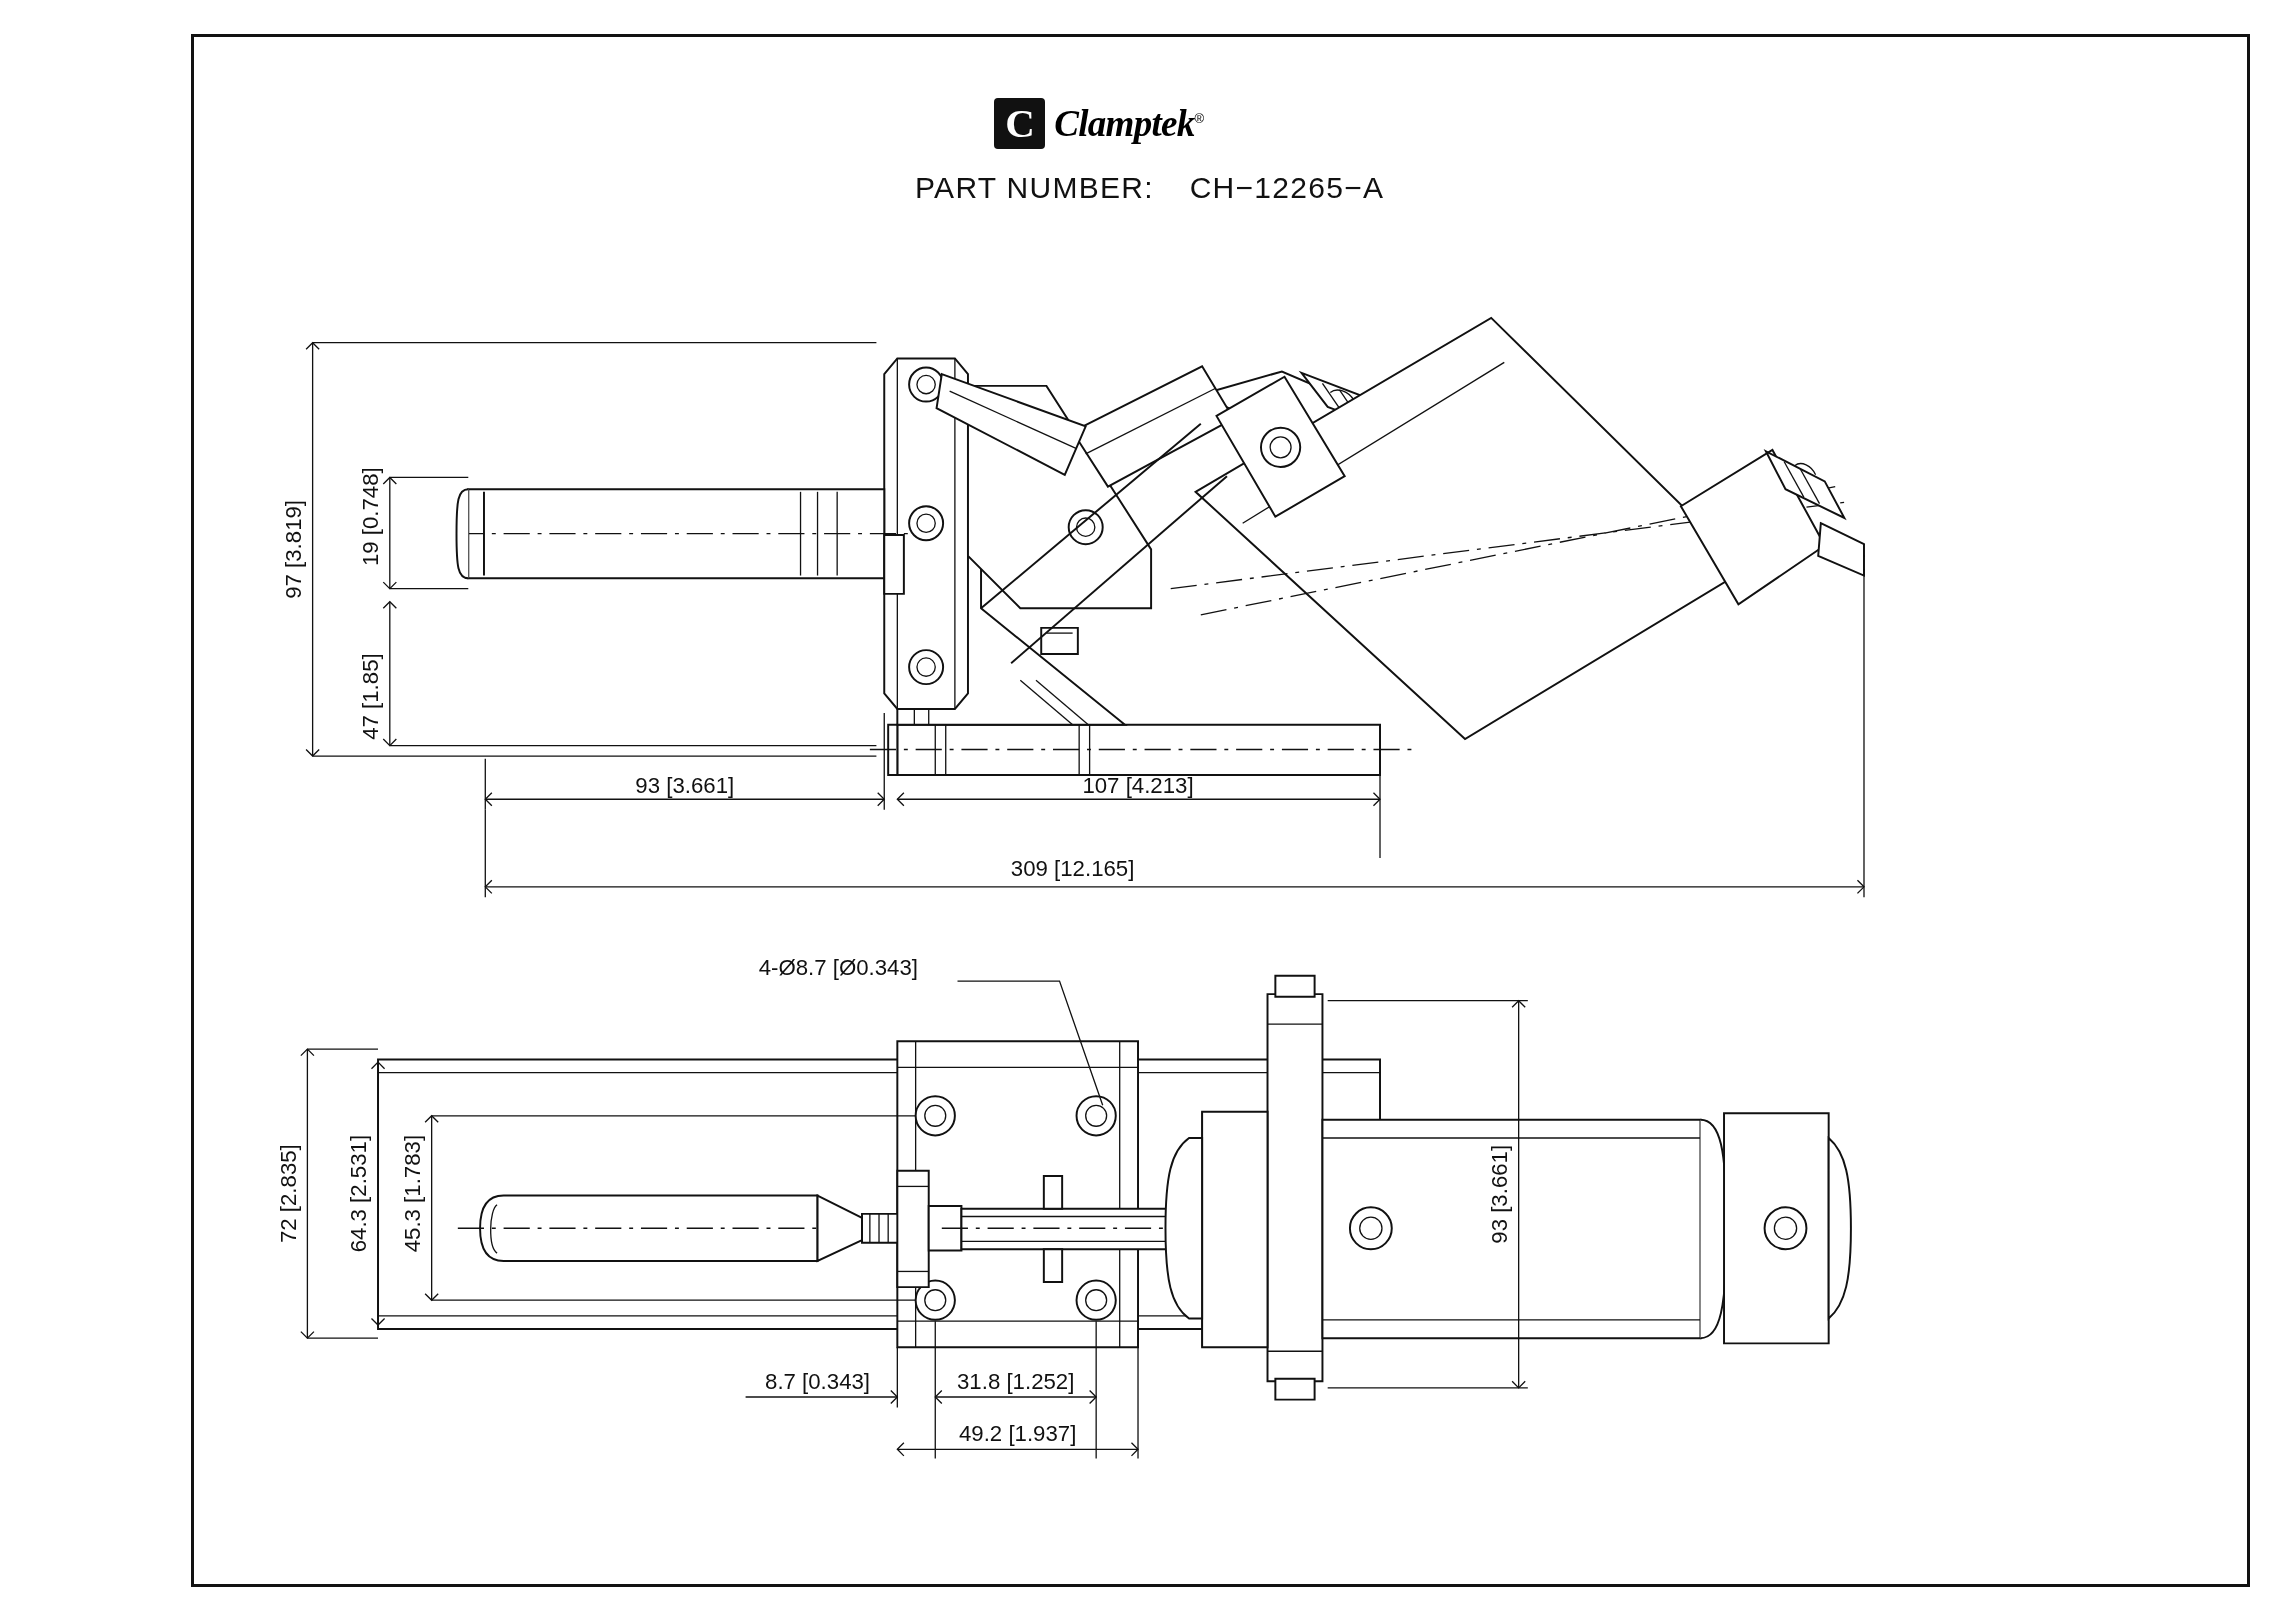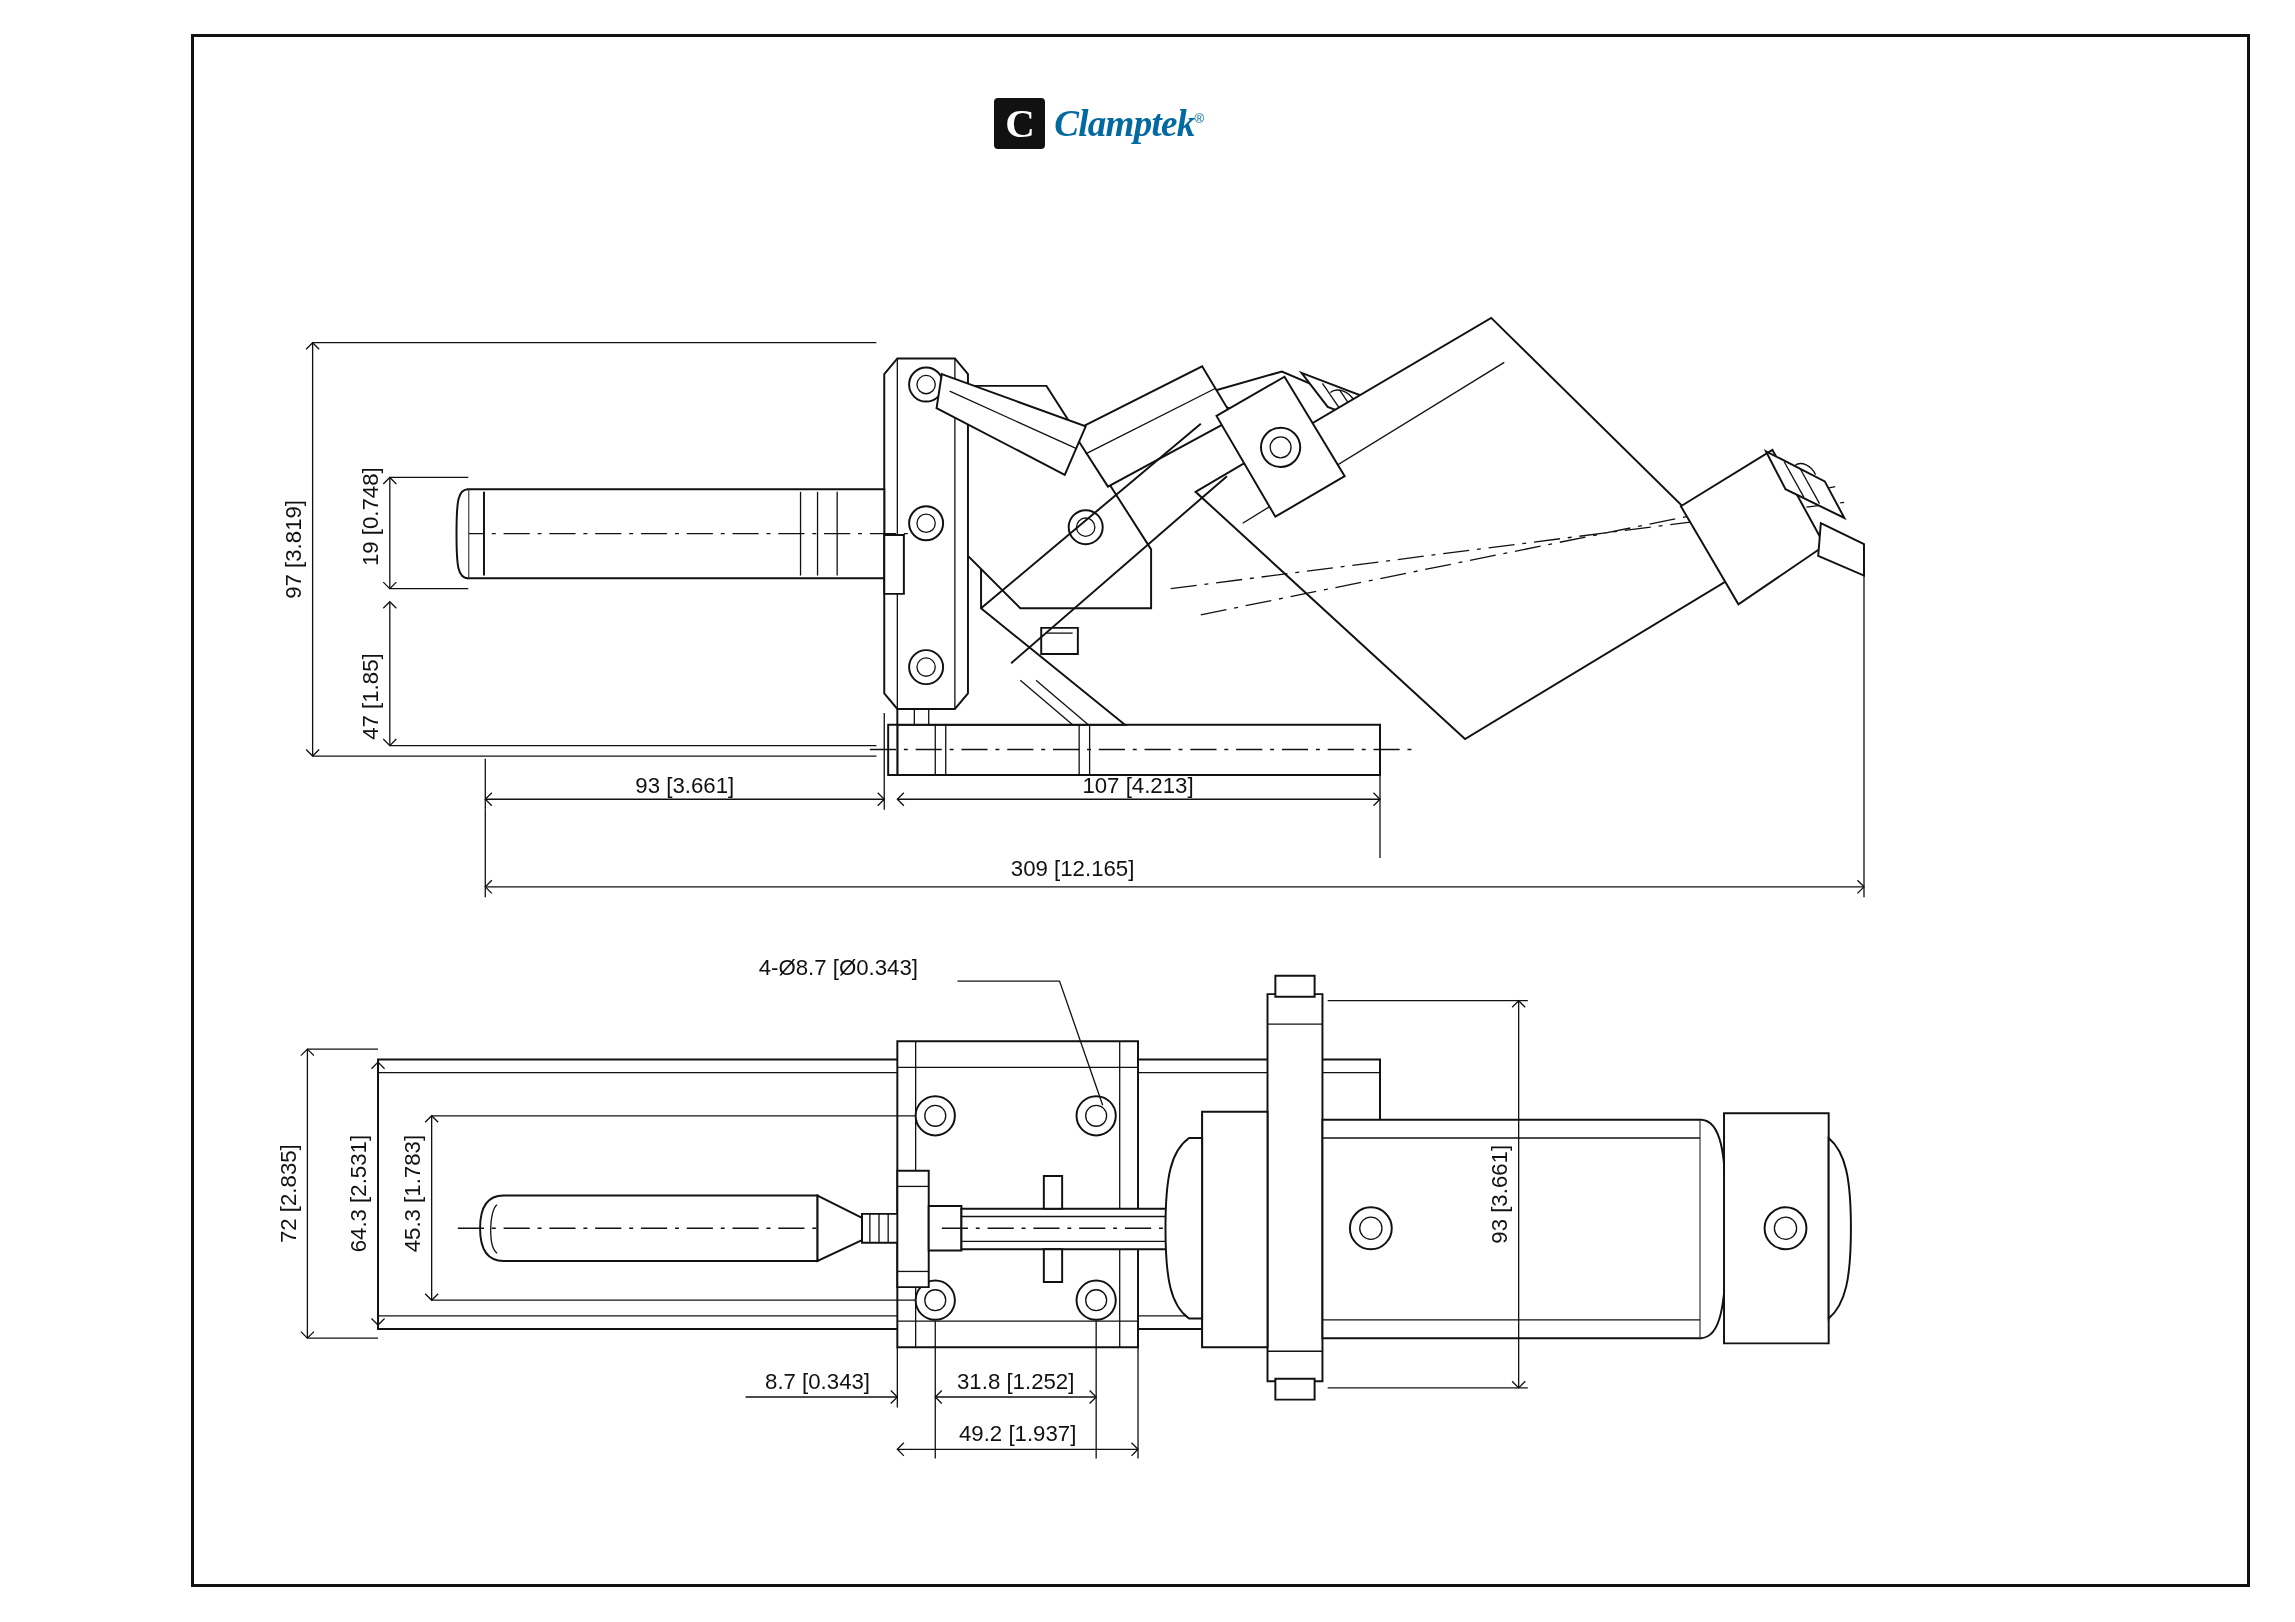--- a/index.html
+++ b/index.html
@@ -35,21 +35,21 @@
     font-size:41px;
     line-height:51px;
     text-align:center;
     letter-spacing:-1.3px;
   }
   .logo-text{
     font-family:"Liberation Serif", serif;
     font-style:italic;
     font-weight:bold;
     font-size:37px;
-    color:#0369a1;
+    color:#000000;
     letter-spacing:-0.7px;
     text-align:right;
   }
   .logo-reg{
     font-family:"Liberation Sans", sans-serif;
     font-size:13px;
     vertical-align:super;
     font-style:normal;
     font-weight:normal;
   }
@@ -76,20 +76,24 @@
 
 <div id="page">
 
   <div id="frame"></div>
 
   <div class="logo-wrap">
     <div class="logo-mark">C</div>
     <div class="logo-text"><span>Clamptek</span><span class="logo-reg">®</span></div>
   </div>
 
+  <div id="part-number">
+    <span>PART NUMBER:</span>
+    <span class="pn-value">CH−12265−A</span>
+  </div>
 
   <svg width="2295" height="1622" viewBox="0 0 3509 2480">
 
     <g>
 
       <path class="fillw" d="M1372 1108 L2110 1108 L2110 1185 L1372 1185 Z"></path>
 
       <path class="fillw" d="M1358 1108 L1372 1108 L1372 1185 L1358 1185 Z"></path>
 
       <path class="fillw" d="M1372 1108 L1372 1000 L1398 975 L1398 780 L1500 780 L1500 930 L1720 1108 Z"></path>

